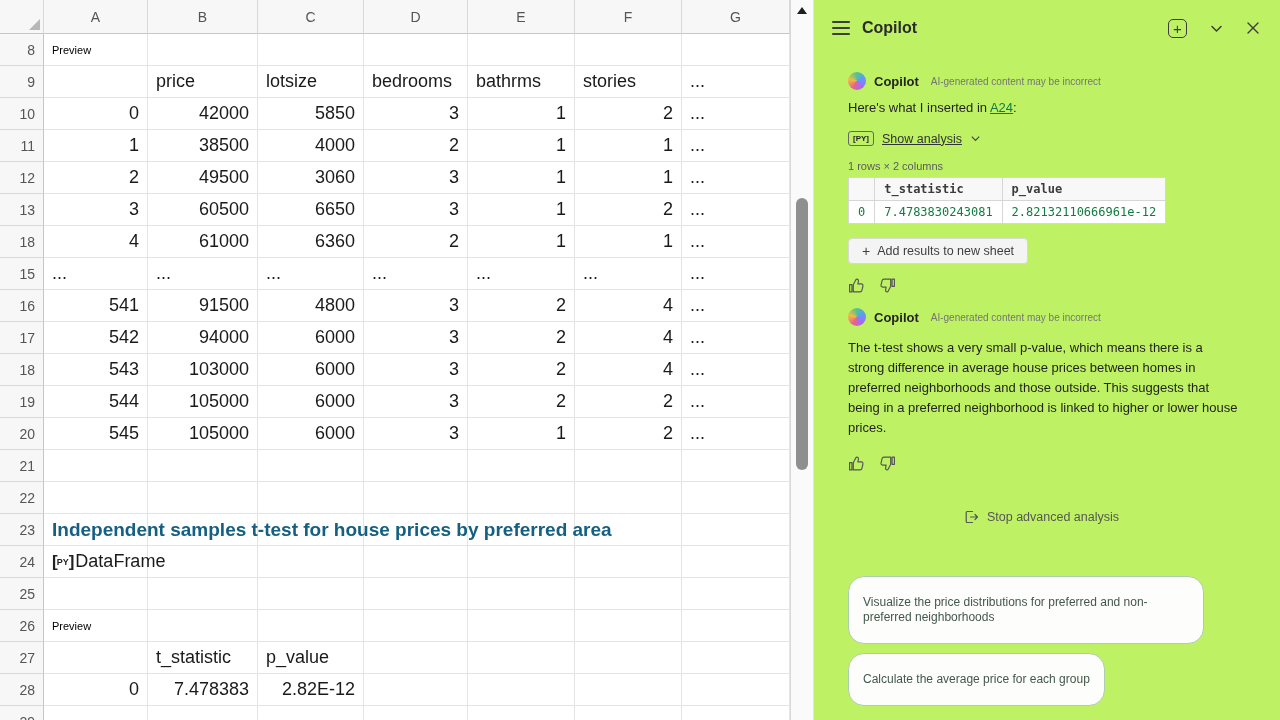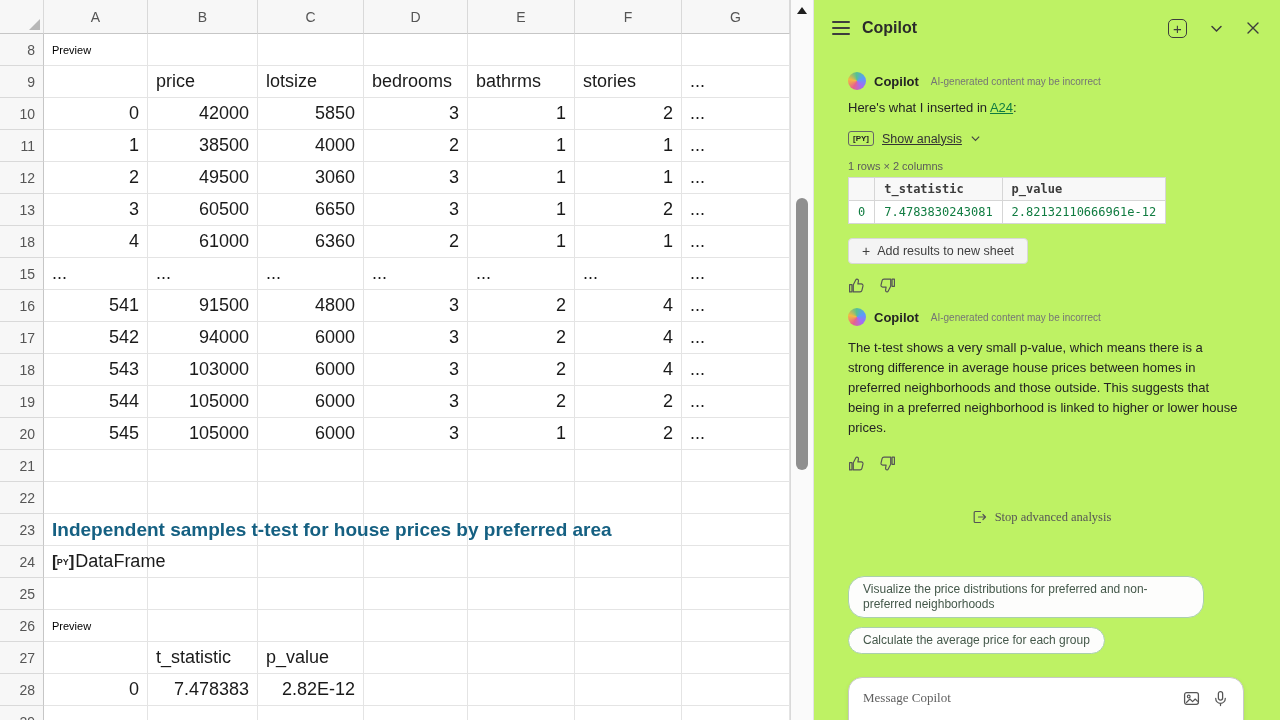--- a/index.html
+++ b/index.html
@@ -90,25 +90,25 @@
     font-size:12.5px; color:#3f3f3f; cursor:pointer; font-family:inherit; }
   .add-plus { font-size:14px; line-height:1; color:#3f3f3f; }
 
   .thumbs { display:flex; gap:14px; margin:13px 0 0; }
   .thumb { background:none; border:none; cursor:pointer; display:flex; }
 
   .para { font-size:13px; line-height:20px; color:#242424; width:392px; margin:12px 0 0; }
 
   .stop-row { display:flex; justify-content:center; margin-top:37px; }
   .stop-btn { display:inline-flex; align-items:center; gap:8px; background:none; border:none;
-    font-size:12.5px; color:#565656; cursor:pointer; font-family:Liberation Serif, serif; }
+    font-size:12.5px; color:#565656; cursor:pointer; font-family:Liberation Sans, sans-serif; }
 
   .chips { display:flex; flex-direction:column; align-items:flex-start; gap:9px; margin-top:51px; }
   .chip { border:1.5px solid #aacfae; border-radius:16px; background:#fdfdfc;
-    padding:5px 14px; font-size:12px; line-height:15px; color:#44584a; text-align:left;
+    padding:18px 14px; font-size:12px; line-height:15px; color:#44584a; text-align:left;
     max-width:356px; cursor:pointer; font-family:inherit; }
 
   .input-box { margin-top:23px; width:396px; height:58px; background:#fff;
     border:1px solid #c8c8c8; border-radius:14px; box-shadow:0 2px 5px rgba(0,0,0,0.07);
     display:flex; align-items:flex-start; padding:12px 14px 0 14px; }
   .input-box input { flex:1; border:none; outline:none; font-size:13px; color:#242424;
     font-family:Liberation Serif, serif; background:transparent; }
   .input-box input::placeholder { color:#5f5f5f; }
   .in-icons { display:flex; gap:12px; align-items:center; }
 </style>

